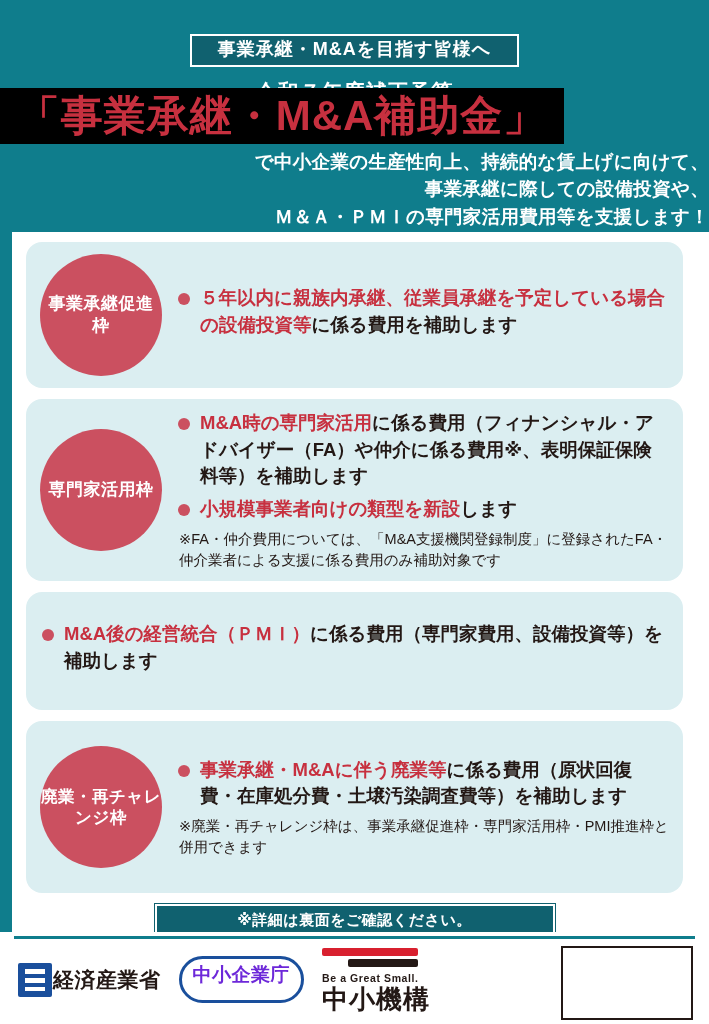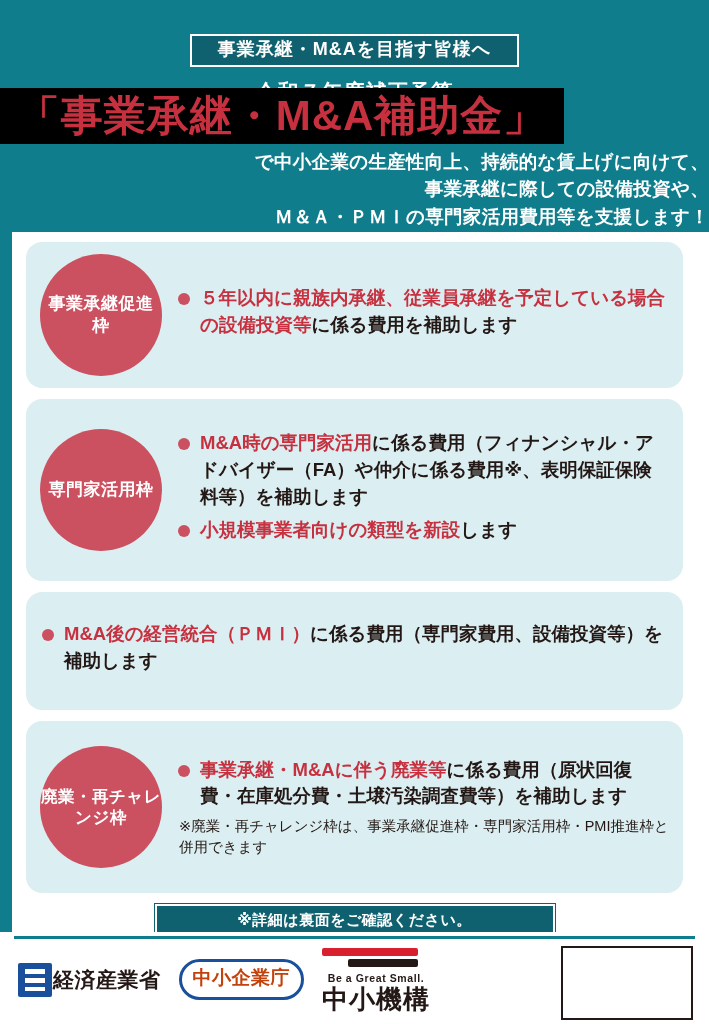--- a/index.html
+++ b/index.html
@@ -252,28 +252,28 @@
   }
   .meti-text {
     font-size: 21px;
     font-weight: bold;
     color: #231815;
     letter-spacing: 0.5px;
   }
   .logo-chusho {
     border: 3px solid #1a4f9c;
     border-radius: 26px;
-    padding: 3px 11px 6px 11px;
-    color: #c2410c;
+    padding: 3px 11px 12px 11px;
+    color: #6d28d9;
     font-size: 19px;
     font-weight: bold;
     letter-spacing: 0.5px;
   }
   .logo-kiko {
-    text-align: center;
+    text-align: left;
     line-height: 1;
   }
   .kiko-bars {
     width: 96px;
     height: 22px;
     position: relative;
     margin-bottom: 3px;
   }
   .kiko-bars .b1 {
     position: absolute; left: 0; top: 0;
@@ -354,20 +354,21 @@
           <div class="bullet-text">
             <span class="hl">M&amp;A時の専門家活用</span><span>に係る費用（フィナンシャル・アドバイザー（FA）や仲介に係る費用※、表明保証保険料等）を補助します</span>
           </div>
         </div>
         <div class="bullet-item">
           <div class="bullet-dot"></div>
           <div class="bullet-text">
             <span class="hl">小規模事業者向けの類型を新設</span><span>します</span>
           </div>
         </div>
+        <div class="note">※FA・仲介費用については、「M&amp;A支援機関登録制度」に登録されたFA・仲介業者による支援に係る費用のみ補助対象です</div>
       </div>
     </div>
 
     <div class="frame-row r3">
       <div class="frame-body">
         <div class="bullet-item">
           <div class="bullet-dot"></div>
           <div class="bullet-text">
             <span class="hl">M&amp;A後の経営統合（ＰＭＩ）</span><span>に係る費用（専門家費用、設備投資等）を補助します</span>
           </div>

